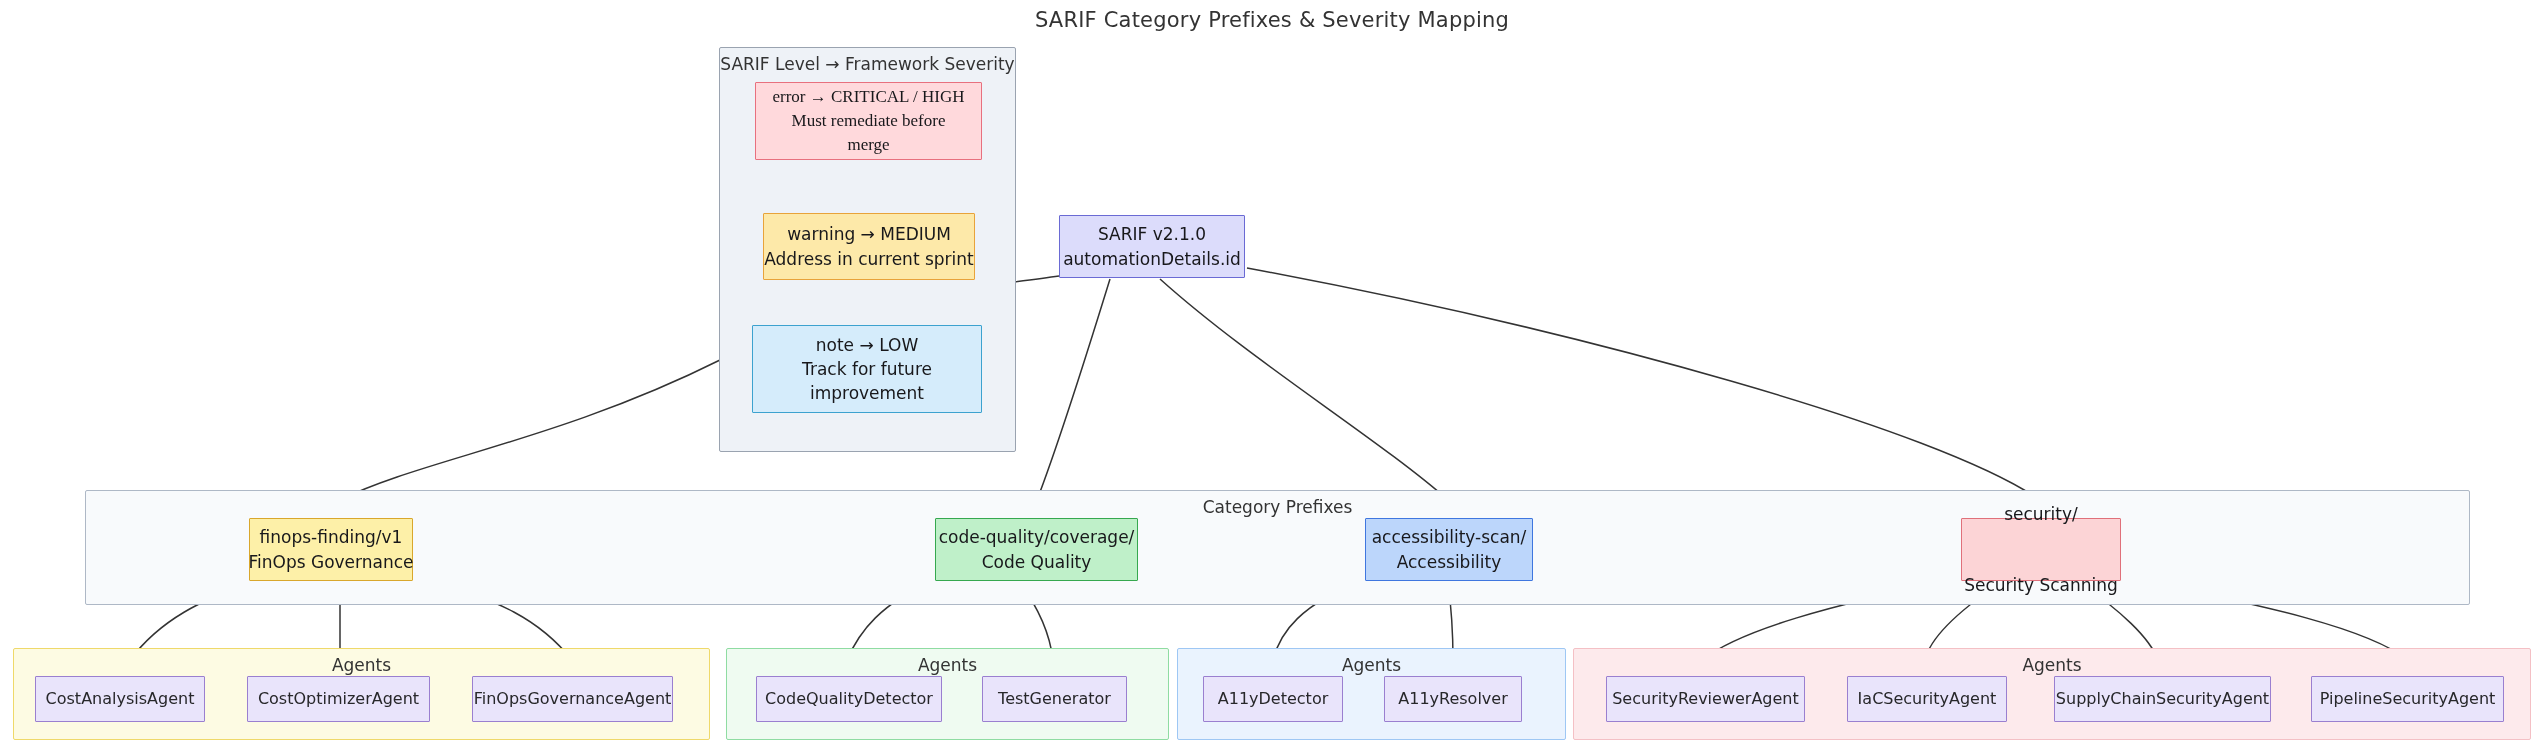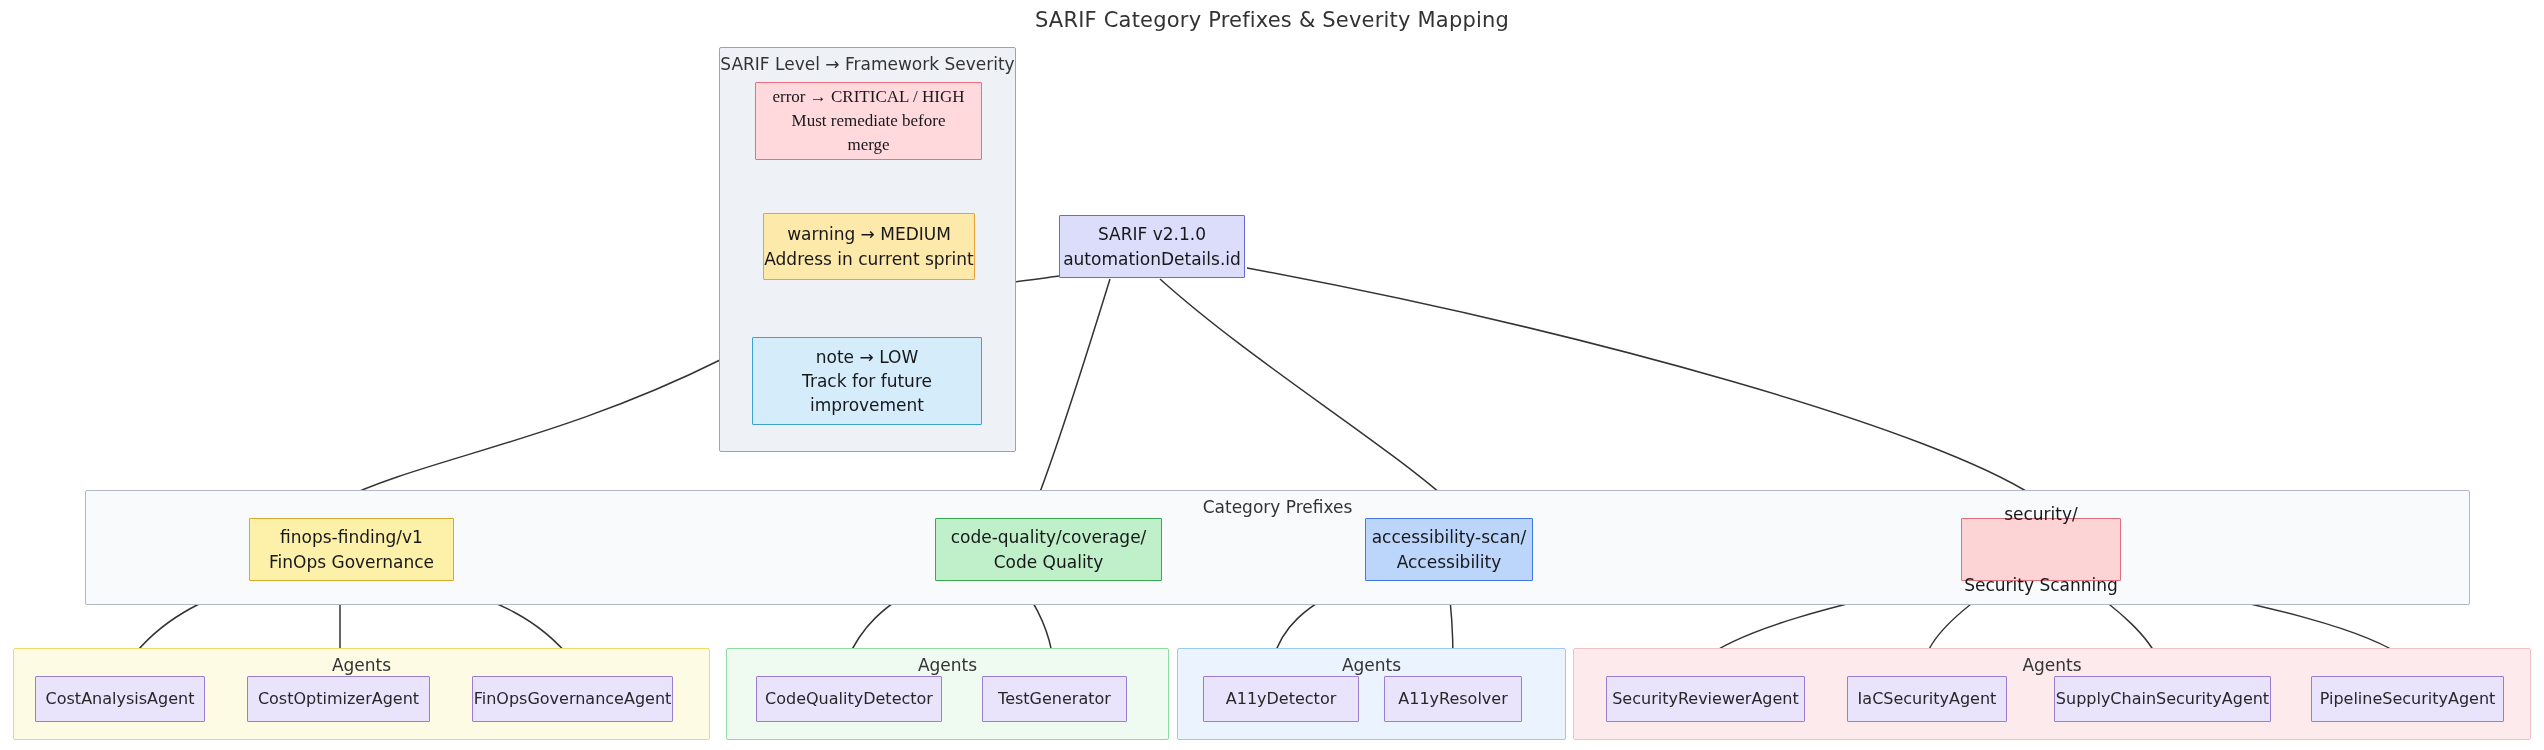--- a/index.html
+++ b/index.html
@@ -100,41 +100,41 @@
     <span class="ln">error → CRITICAL / HIGH</span>
     <span class="ln">Must remediate before</span>
     <span class="ln">merge</span>
   </div>
 
   <div class="node lvl-warn" style="left:763px;top:213px;width:212px;height:67px;">
     <span class="ln">warning → MEDIUM</span>
     <span class="ln">Address in current sprint</span>
   </div>
 
-  <div class="node lvl-note" style="left:752px;top:325px;width:230px;height:88px;margin-top:12px;">
+  <div class="node lvl-note" style="left:752px;top:325px;width:230px;height:88px;">
     <span class="ln">note → LOW</span>
     <span class="ln">Track for future</span>
     <span class="ln">improvement</span>
   </div>
 
   <div class="node n-sarif" style="left:1059px;top:215px;width:186px;height:63px;">
     <span class="ln">SARIF v2.1.0</span>
     <span class="ln">automationDetails.id</span>
   </div>
 
   <div class="cluster prefix-cluster" style="left:85px;top:490px;width:2385px;height:115px;">
     <div class="cluster-title">Category Prefixes</div>
   </div>
 
-  <div class="node n-finops" style="left:249px;top:518px;width:205px;height:63px;">
+  <div class="node n-finops" style="left:249px;top:518px;width:164px;height:63px;">
     <span class="ln">finops-finding/v1</span>
     <span class="ln">FinOps Governance</span>
   </div>
 
-  <div class="node n-cq" style="left:935px;top:518px;width:227px;height:63px;">
+  <div class="node n-cq" style="left:935px;top:518px;width:203px;height:63px;">
     <span class="ln">code-quality/coverage/</span>
     <span class="ln">Code Quality</span>
   </div>
 
   <div class="node n-a11y" style="left:1365px;top:518px;width:168px;height:63px;">
     <span class="ln">accessibility-scan/</span>
     <span class="ln">Accessibility</span>
   </div>
 
   <div class="node n-sec" style="left:1961px;top:518px;width:160px;height:63px;">
@@ -161,21 +161,21 @@
   <div class="node n-agent" style="left:756px;top:676px;width:186px;height:46px;">
     <span class="ln">CodeQualityDetector</span>
   </div>
   <div class="node n-agent" style="left:982px;top:676px;width:145px;height:46px;">
     <span class="ln">TestGenerator</span>
   </div>
 
   <div class="cluster agent-cluster ac-a11y" style="left:1177px;top:648px;width:389px;height:92px;">
     <div class="cluster-title">Agents</div>
   </div>
-  <div class="node n-agent" style="left:1203px;top:676px;width:156px;height:46px;">
+  <div class="node n-agent" style="left:1203px;top:676px;width:140px;height:46px;">
     <span class="ln">A11yDetector</span>
   </div>
   <div class="node n-agent" style="left:1384px;top:676px;width:138px;height:46px;">
     <span class="ln">A11yResolver</span>
   </div>
 
   <div class="cluster agent-cluster ac-sec" style="left:1573px;top:648px;width:958px;height:92px;">
     <div class="cluster-title">Agents</div>
   </div>
   <div class="node n-agent" style="left:1606px;top:676px;width:199px;height:46px;">

